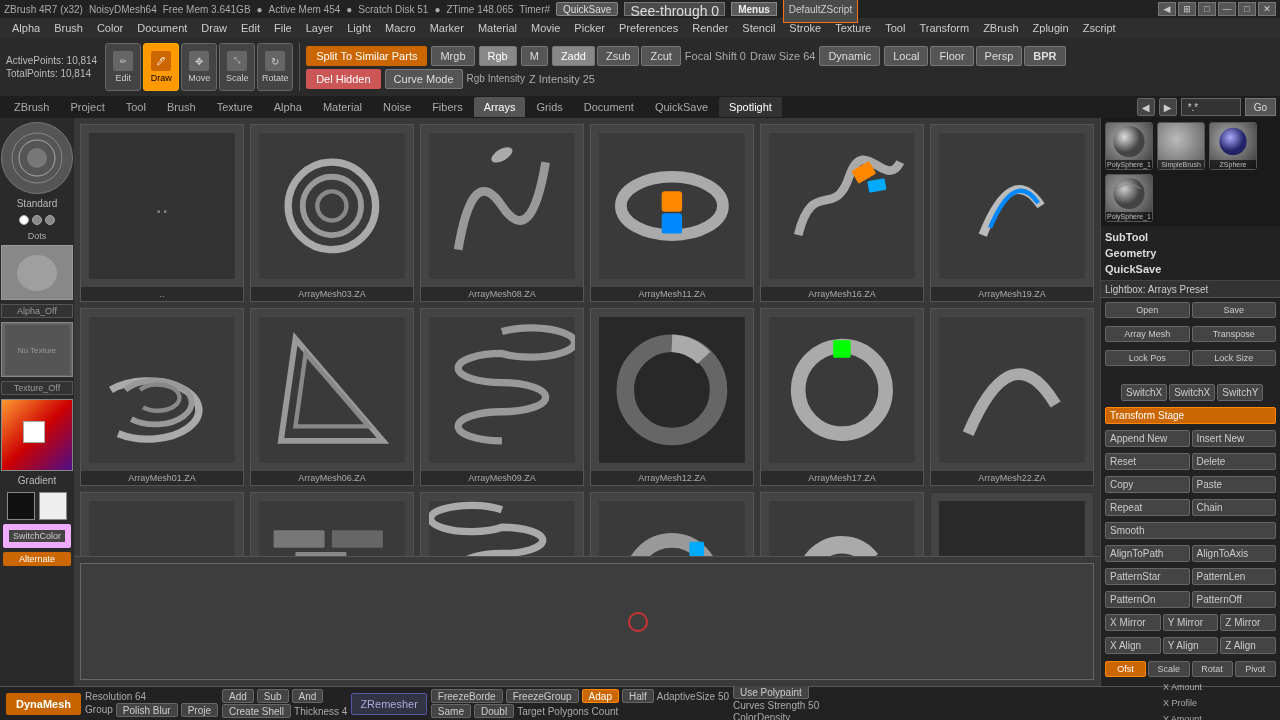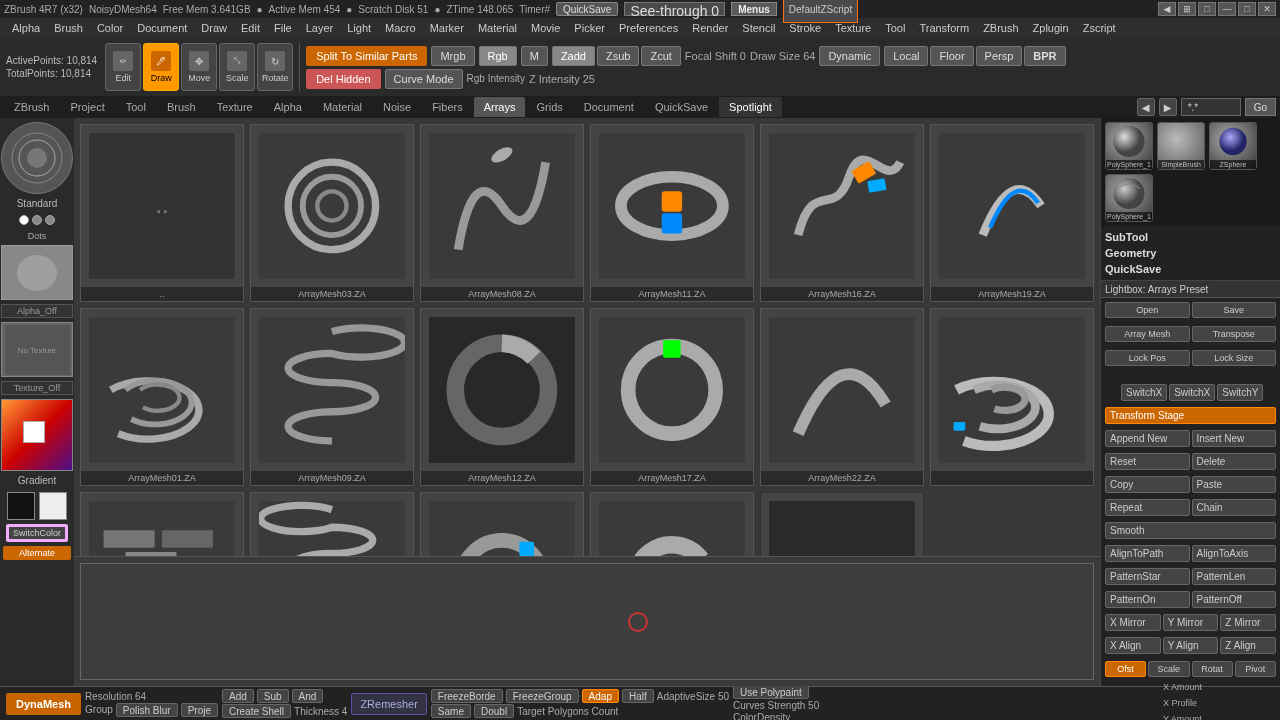--- a/index.html
+++ b/index.html
@@ -521,21 +521,21 @@
       background: #fff;
       border: 1px solid #aaa;
     }
     .swatch-row {
       display: flex; gap: 4px; margin-top: 2px;
     }
     .swatch-black { width: 28px; height: 28px; background: #111; border: 1px solid #888; cursor: pointer; }
     .swatch-white { width: 28px; height: 28px; background: #eee; border: 1px solid #888; cursor: pointer; }
 
     .switch-color-btn {
-      background: #444; border: 3px solid #f0abfc; color: #ccc; font-size: 9px;
+      background: #444; border: 6px solid #f0abfc; color: #ccc; font-size: 9px;
       padding: 1px 4px; cursor: pointer; border-radius: 2px;
     }
     .alternate-btn {
       background: #c60; border: none; color: #fff; font-size: 9px;
       padding: 2px 6px; cursor: pointer; border-radius: 2px; display: block;
       width: 68px; text-align: center;
     }
 
     .right-btn-2col {
       display: grid;
@@ -829,20 +829,30 @@
           <svg class="thumb-svg" viewBox="0 0 100 100">
             <rect width="100" height="100" fill="#3a3a3a"></rect>
             <path d="M50,50 m-35,0 a35,20 0 1,1 5,30" fill="none" stroke="#aaa" stroke-width="5"></path>
             <path d="M50,50 m-25,0 a25,15 0 1,1 4,20" fill="none" stroke="#999" stroke-width="4"></path>
             <path d="M50,50 m-15,0 a15,9 0 1,1 2,12" fill="none" stroke="#888" stroke-width="3"></path>
           </svg>
         </div>
         <div class="grid-label">ArrayMesh01.ZA</div>
       </div>
 
+      <div class="grid-item">
+        <div class="grid-thumb">
+          <svg class="thumb-svg" viewBox="0 0 100 100">
+            <rect width="100" height="100" fill="#3a3a3a"></rect>
+            <path d="M15,85 L25,15 L85,85 Z" fill="none" stroke="#999" stroke-width="4"></path>
+            <path d="M25,75 L32,25 L75,75 Z" fill="none" stroke="#888" stroke-width="3"></path>
+          </svg>
+        </div>
+        <div class="grid-label">ArrayMesh06.ZA</div>
+      </div>
 
       <div class="grid-item">
         <div class="grid-thumb">
           <svg class="thumb-svg" viewBox="0 0 100 100">
             <rect width="100" height="100" fill="#3a3a3a"></rect>
             <path d="M50,85 a30,10 0 1,1 0,-20 a30,10 0 1,0 0,-20 a30,10 0 1,1 0,-20 a30,10 0 1,0 0,-15" fill="none" stroke="#999" stroke-width="5"></path>
           </svg>
         </div>
         <div class="grid-label">ArrayMesh09.ZA</div>
       </div>

